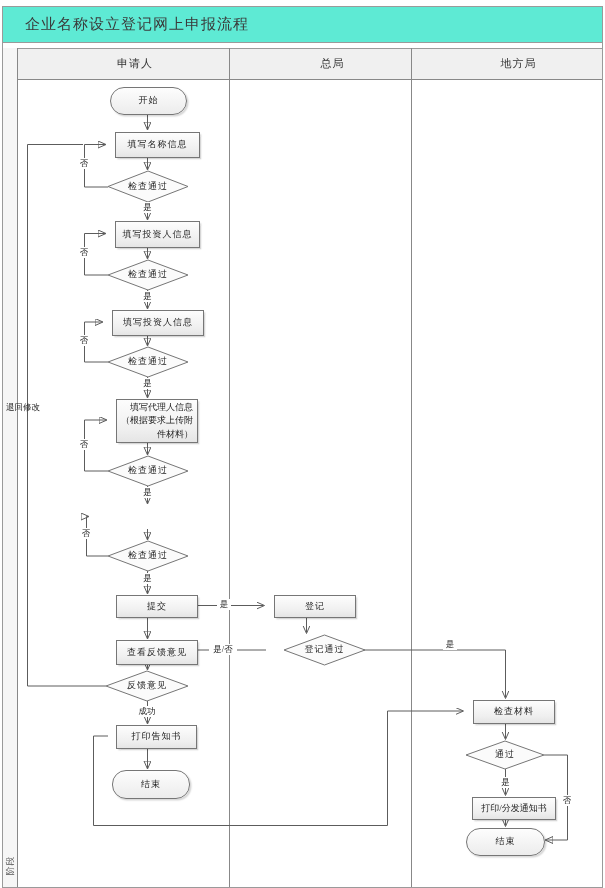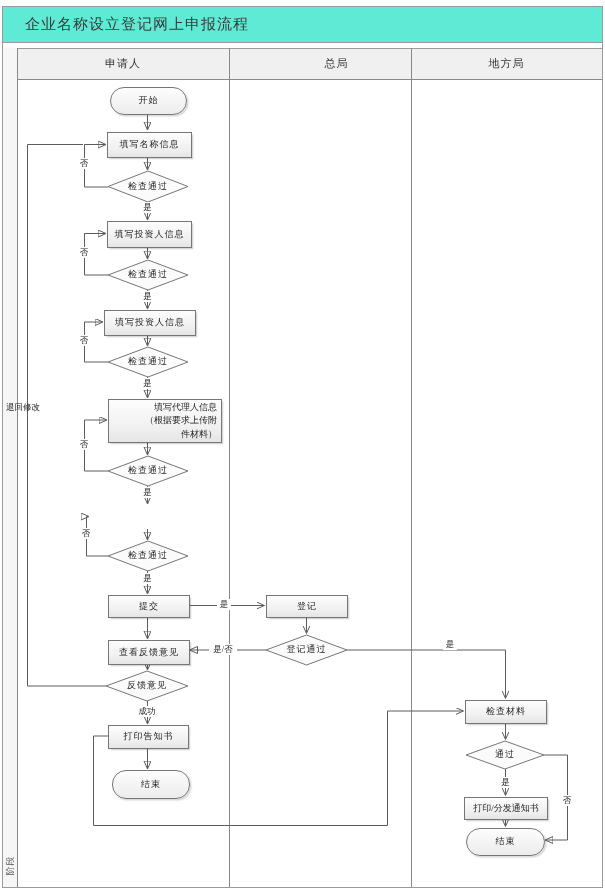--- a/index.html
+++ b/index.html
@@ -3,58 +3,58 @@
 <meta charset="utf-8">
 <style>
   html,body{margin:0;padding:0;background:#ffffff;}
   #page{position:relative;width:605px;height:888px;background:#ffffff;overflow:hidden;
         font-family:"Liberation Serif","DejaVu Serif",serif;}
   
   #outer{position:absolute;left:2px;top:6px;width:599px;height:880px;border:1px solid #9a9a9a;background:#ffffff;}
   #titlebar{position:absolute;left:0;top:0;width:100%;height:35px;background:#5eead4;border-bottom:1px solid #9a9a9a;}
   #titlebar .t{position:absolute;left:22px;top:8px;font-size:15px;color:#3a3a3a;letter-spacing:1px;}
   #headrow{position:absolute;left:0;top:41px;width:100%;height:30px;background:#f0f0f0;border-top:1px solid #9a9a9a;border-bottom:1px solid #888;}
-  .hlabel{position:absolute;top:49px;height:16px;font-size:11px;color:#333;text-align:center;letter-spacing:1px;}
+  .hlabel{position:absolute;top:49px;height:16px;font-size:11px;color:#333;text-align:center;letter-spacing:1px;margin-left:12px;}
   #stage-strip{position:absolute;left:0;top:41px;width:14px;bottom:0;background:#f6f6f6;border-right:1px solid #888;}
   .vline{position:absolute;top:41px;bottom:0;width:0;border-left:1px solid #888;}
   #stage-label{position:absolute;left:-12px;top:852px;width:38px;text-align:center;font-size:9px;color:#555;
                transform:rotate(-90deg);letter-spacing:1px;}
   
   .node{position:absolute;display:flex;align-items:center;justify-content:center;text-align:right;
         font-size:9px;color:#1c1c1c;line-height:1.45;letter-spacing:1px;z-index:3;}
   .box{border:1px solid #767676;background:linear-gradient(180deg,#fdfdfd 0%,#efefef 70%,#e5e5e5 100%);
-       box-shadow:1.5px 1.5px 1.5px rgba(0,0,0,.16);}
+       box-shadow:1.5px 1.5px 1.5px rgba(0,0,0,.16);margin-left:8px;}
   .stadium{border:1px solid #767676;border-radius:14px;background:linear-gradient(180deg,#fdfdfd,#ececec);
        box-shadow:1.5px 1.5px 1.5px rgba(0,0,0,.16);}
   .diamond{background:transparent;}
   .diamond svg{position:absolute;left:0;top:0;width:100%;height:100%;overflow:visible;}
   .diamond polygon{fill:#fbfbfb;stroke:#767676;stroke-width:1;vector-effect:non-scaling-stroke;}
   .diamond .lbl{position:relative;z-index:1;}
-  .multiline{white-space:pre-line;letter-spacing:0;padding-left:32px;}
+  .multiline{white-space:pre-line;letter-spacing:0;}
   
   #edges{position:absolute;left:0;top:0;width:605px;height:888px;z-index:2;pointer-events:none;}
   #edges path{fill:none;stroke:#5c5c5c;stroke-width:1;}
   .elabel{position:absolute;z-index:4;font-size:8.5px;color:#222;background:#fff;text-align:center;line-height:11px;height:11px;}
   .elabel.nobg{background:transparent;}
 </style>
 </head>
 <body>
 
 <div id="page">
 
   <div id="outer">
     <div id="titlebar">
       <div class="t">企业名称设立登记网上申报流程</div>
     </div>
     <div id="headrow"></div>
     <div id="stage-strip"></div>
     <div class="vline" style="left:226px;"></div>
     <div class="vline" style="left:408px;"></div>
     <div class="hlabel" style="left:14px;width:212px;">申请人</div>
-    <div class="hlabel" style="left:243px;width:181px;">总局</div>
+    <div class="hlabel" style="left:227px;width:181px;">总局</div>
     <div class="hlabel" style="left:409px;width:189px;">地方局</div>
     <div id="stage-label">阶段</div>
   </div>
 
   <svg id="edges">
     <defs>
       <marker id="ah" markerWidth="9" markerHeight="8" refX="7" refY="3.5" orient="auto" markerUnits="userSpaceOnUse">
         <path d="M0,0 L8,3.5 L0,7 z" fill="#2b2b2b" stroke="none"></path>
       </marker>
     </defs>
@@ -137,21 +137,21 @@
   <div class="node diamond" style="left:106px;top:671px;width:82px;height:30px">
     <svg viewBox="0 0 100 100" preserveAspectRatio="none">
         <polygon points="50,0 100,50 50,100 0,50"></polygon>
       </svg>
     <span class="lbl">反馈意见</span>
   </div>
   <div class="node box" style="left:108px;top:725px;width:79px;height:22px">打印告知书</div>
   <div class="node stadium" style="left:112px;top:770px;width:76px;height:27px">结束</div>
 
   <div class="node box" style="left:266px;top:595px;width:80px;height:21px">登记</div>
-  <div class="node diamond" style="left:266px;top:635px;width:81px;height:30px">
+  <div class="node diamond" style="left:284px;top:635px;width:81px;height:30px">
     <svg viewBox="0 0 100 100" preserveAspectRatio="none">
         <polygon points="50,0 100,50 50,100 0,50"></polygon>
       </svg>
     <span class="lbl">登记通过</span>
   </div>
 
   <div class="node box" style="left:465px;top:700px;width:80px;height:22px">检查材料</div>
   <div class="node diamond" style="left:466px;top:741px;width:78px;height:28px">
     <svg viewBox="0 0 100 100" preserveAspectRatio="none">
         <polygon points="50,0 100,50 50,100 0,50"></polygon>

